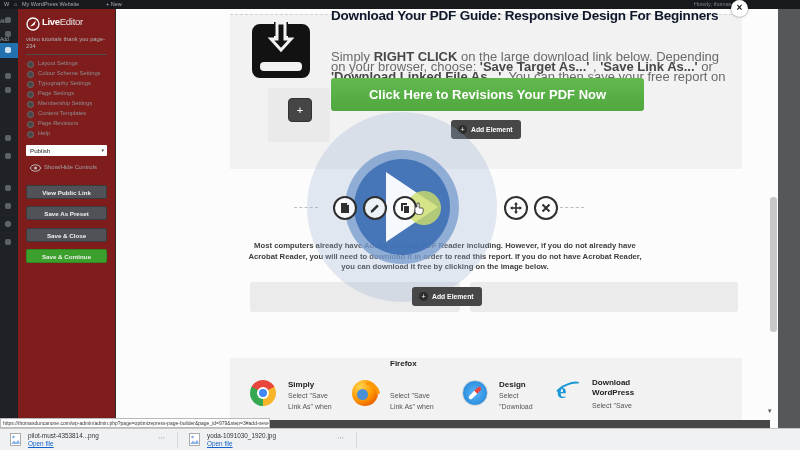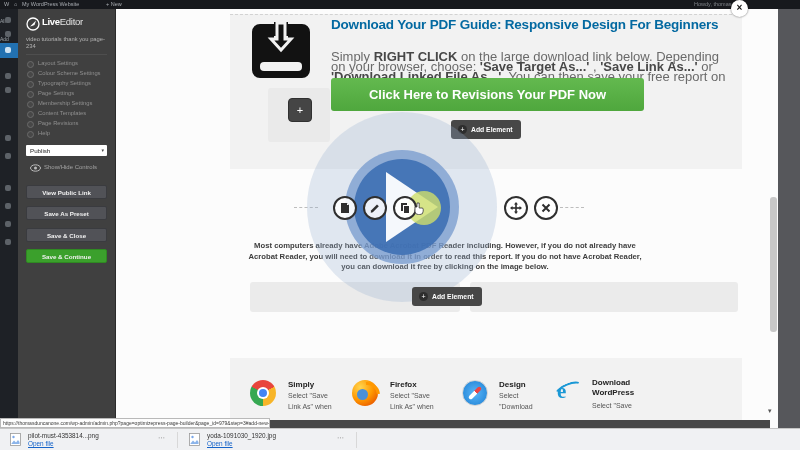--- a/index.html
+++ b/index.html
@@ -11,40 +11,40 @@
   #adminbar{left:0;top:0;width:800px;height:9px;background:#17191d;color:#a9adb2;font-size:5.5px;line-height:9px;z-index:7;}
   #adminbar .grp{position:absolute;top:0;white-space:nowrap;}
   #howdy{right:54px;color:#7e8287;max-width:52px;overflow:hidden;}
   #wpstrip{left:0;top:9px;width:18px;height:419px;background:#1e2126;z-index:7;}
   #wpstrip .mdot{position:absolute;left:5px;width:6px;height:6px;border-radius:2px;background:#5d6268;}
   #wphl{left:0;top:43px;width:18px;height:15px;background:#2271b1;z-index:7;}
   #wphl .mdot{position:absolute;left:5px;top:4px;width:6px;height:6px;border-radius:2px;background:#cfe3f2;}
   .wptxt{left:2px;color:#9aa0a6;font-size:5px;white-space:nowrap;overflow:hidden;width:15px;}
 
   
-  #lesidebar{left:18px;top:9px;width:97px;height:419px;background:#404040;border-right:1px solid #2b2b2b;z-index:6;}
+  #lesidebar{left:18px;top:9px;width:97px;height:419px;background:#7f1d1d;border-right:1px solid #2b2b2b;z-index:6;}
   #lelogo{left:8px;top:8px;height:14px;}
   #lelogotxt{left:24px;top:7px;font-size:9.5px;color:#fff;font-weight:bold;letter-spacing:-0.3px;}
   #lelogotxt .thin{font-weight:normal;color:#e3e3e3;}
   #lesub{left:8px;top:27px;width:86px;font-size:5.8px;line-height:7px;color:#b2b2b2;}
   #lesep{left:8px;top:45px;width:81px;height:1px;background:#4e4e4e;}
   .lemenu{left:8px;height:10px;width:86px;}
   .lemenu .rdot{position:absolute;left:1px;top:2px;width:5px;height:5px;border-radius:50%;border:1px solid #6b6b6b;background:#474747;}
   .lemenu .lbl{position:absolute;left:12px;top:1px;font-size:5.8px;color:#8f8f8f;white-space:nowrap;}
   #publish{left:8px;top:136px;width:81px;height:11px;background:#fff;border-radius:1px;font-size:6.2px;color:#222;line-height:11px;padding-left:4px;box-sizing:border-box;}
   #publish .caret{position:absolute;right:3px;top:0;font-size:5px;color:#444;}
   #showhide{left:8px;top:154px;width:86px;height:10px;}
   #showhide .lbl{position:absolute;left:18px;top:1px;font-size:6px;color:#a2a2a2;white-space:nowrap;}
   .sbtn{left:8px;width:81px;height:14px;border-radius:2px;background:#515257;border:1px solid #3a3b3f;
         color:#f1f1f1;font-size:6.2px;font-weight:bold;text-align:center;line-height:13px;box-sizing:border-box;}
   #btn-continue{background:#3ba02c;border-color:#2f8a22;}
 
   
   #herorow{left:230px;top:14px;width:512px;height:154px;background:#f2f2f2;border-top:1px dashed #d2d2d2;}
-  #herotitle{left:331px;top:17px;font-size:13.5px;font-weight:bold;color:#0369a1;letter-spacing:-0.2px;white-space:nowrap;}
+  #herotitle{left:331px;top:8px;font-size:13.5px;font-weight:bold;color:#0f172a;letter-spacing:-0.2px;white-space:nowrap;}
   #heropara{left:331px;top:52px;width:396px;font-size:13px;line-height:10px;color:#6a6a6a;}
   #heropara b{color:#474747;}
   #addboxL{left:268px;top:88px;width:62px;height:54px;background:#eaeaea;border-radius:3px;}
   #addboxLbtn{left:288px;top:98px;width:24px;height:24px;background:#454545;border:1px solid #303030;border-radius:4px;
               color:#fff;font-size:11px;line-height:22px;text-align:center;box-sizing:border-box;}
   #greenbtn{left:331px;top:78px;width:313px;height:33px;border-radius:3px;background:linear-gradient(#63b94f,#4fa73d);
             color:#fff;font-size:13px;font-weight:bold;text-align:center;line-height:33px;}
   .addel{width:70px;height:19px;background:#474747;border-radius:3px;color:#fff;}
   .addel .pc{position:absolute;left:7px;top:5px;width:9px;height:9px;border-radius:50%;background:#2d2d2d;
              font-size:7px;line-height:9px;text-align:center;color:#fff;}
@@ -199,21 +199,21 @@
     <span class="a cblue"></span>
   </div>
   <div class="a bt" style="left:288px;top:380px;">Simply</div>
   <div class="a bn" style="left:288px;top:392px;">Select "Save</div>
   <div class="a bn" style="left:288px;top:403px;">Link As" when</div>
 
   <div class="a bicon" id="fficon">
     <span class="a ffblue"></span>
     <span class="a ffswirl"></span>
   </div>
-  <div class="a bt" style="left:390px;top:380px;">Firefox</div>
+  <div class="a bt" style="left:390px;top:359px;">Firefox</div>
   <div class="a bn" style="left:390px;top:392px;">Select "Save</div>
   <div class="a bn" style="left:390px;top:403px;">Link As" when</div>
 
   <div class="a bicon" id="sficon">
     <span class="a sfneedle"></span>
   </div>
   <div class="a bt" style="left:499px;top:380px;">Design</div>
   <div class="a bn" style="left:499px;top:392px;">Select</div>
   <div class="a bn" style="left:499px;top:403px;">"Download</div>
 

